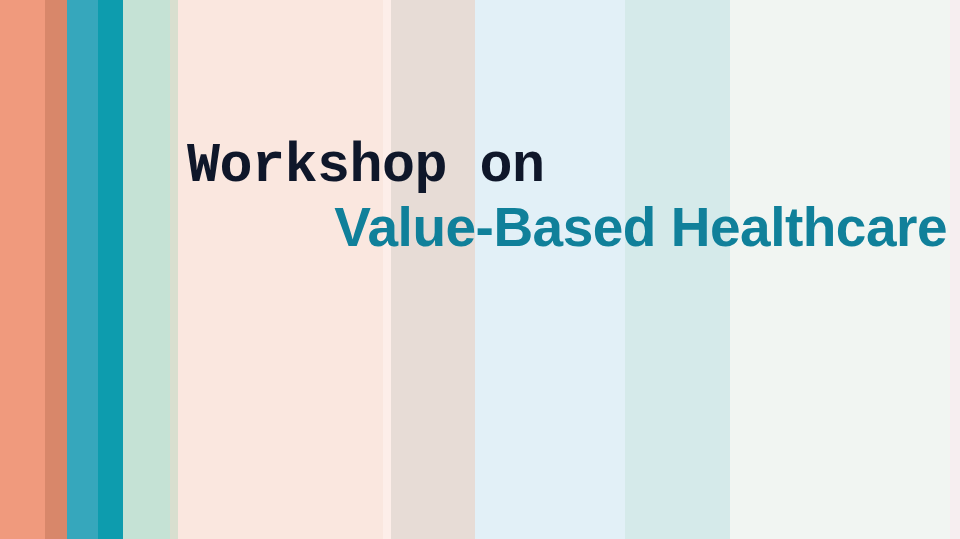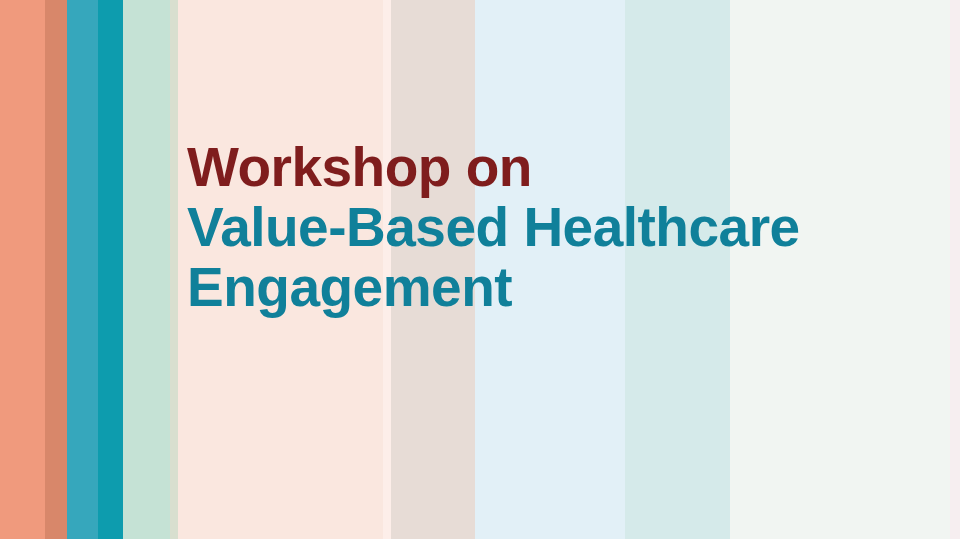--- a/index.html
+++ b/index.html
@@ -59,18 +59,17 @@
       <div class="band" style="left: 178px; width: 205px; background: rgb(250, 231, 223);"></div>
       <div class="band" style="left: 383px; width: 8px; background: rgb(253, 238, 233);"></div>
       <div class="band" style="left: 391px; width: 84px; background: rgb(231, 220, 214);"></div>
       <div class="band" style="left: 475px; width: 150px; background: rgb(226, 240, 247);"></div>
       <div class="band" style="left: 625px; width: 105px; background: rgb(213, 234, 234);"></div>
       <div class="band" style="left: 730px; width: 220px; background: rgb(241, 245, 242);"></div>
       <div class="band" style="left: 950px; width: 10px; background: rgb(246, 238, 240);"></div>
     </div>
 
   <div id="title-block">
-    <div class="title-line" style="color: #7f1d1d;">Workshop on</div>
-    <div class="title-line" style="color: rgb(16, 128, 154);">Value-Based Healthcare</div>
-    <div class="title-line" style="color: rgb(16, 128, 154);">Engagement</div>
+    <div class="title-line" style="color: #0f172a; font-family: Liberation Mono, monospace;">Workshop on</div>
+    <div class="title-line" style="color: rgb(16, 128, 154); text-align: right;">Value-Based Healthcare</div>
   </div>
 
 </div>
 
 </body></html>

